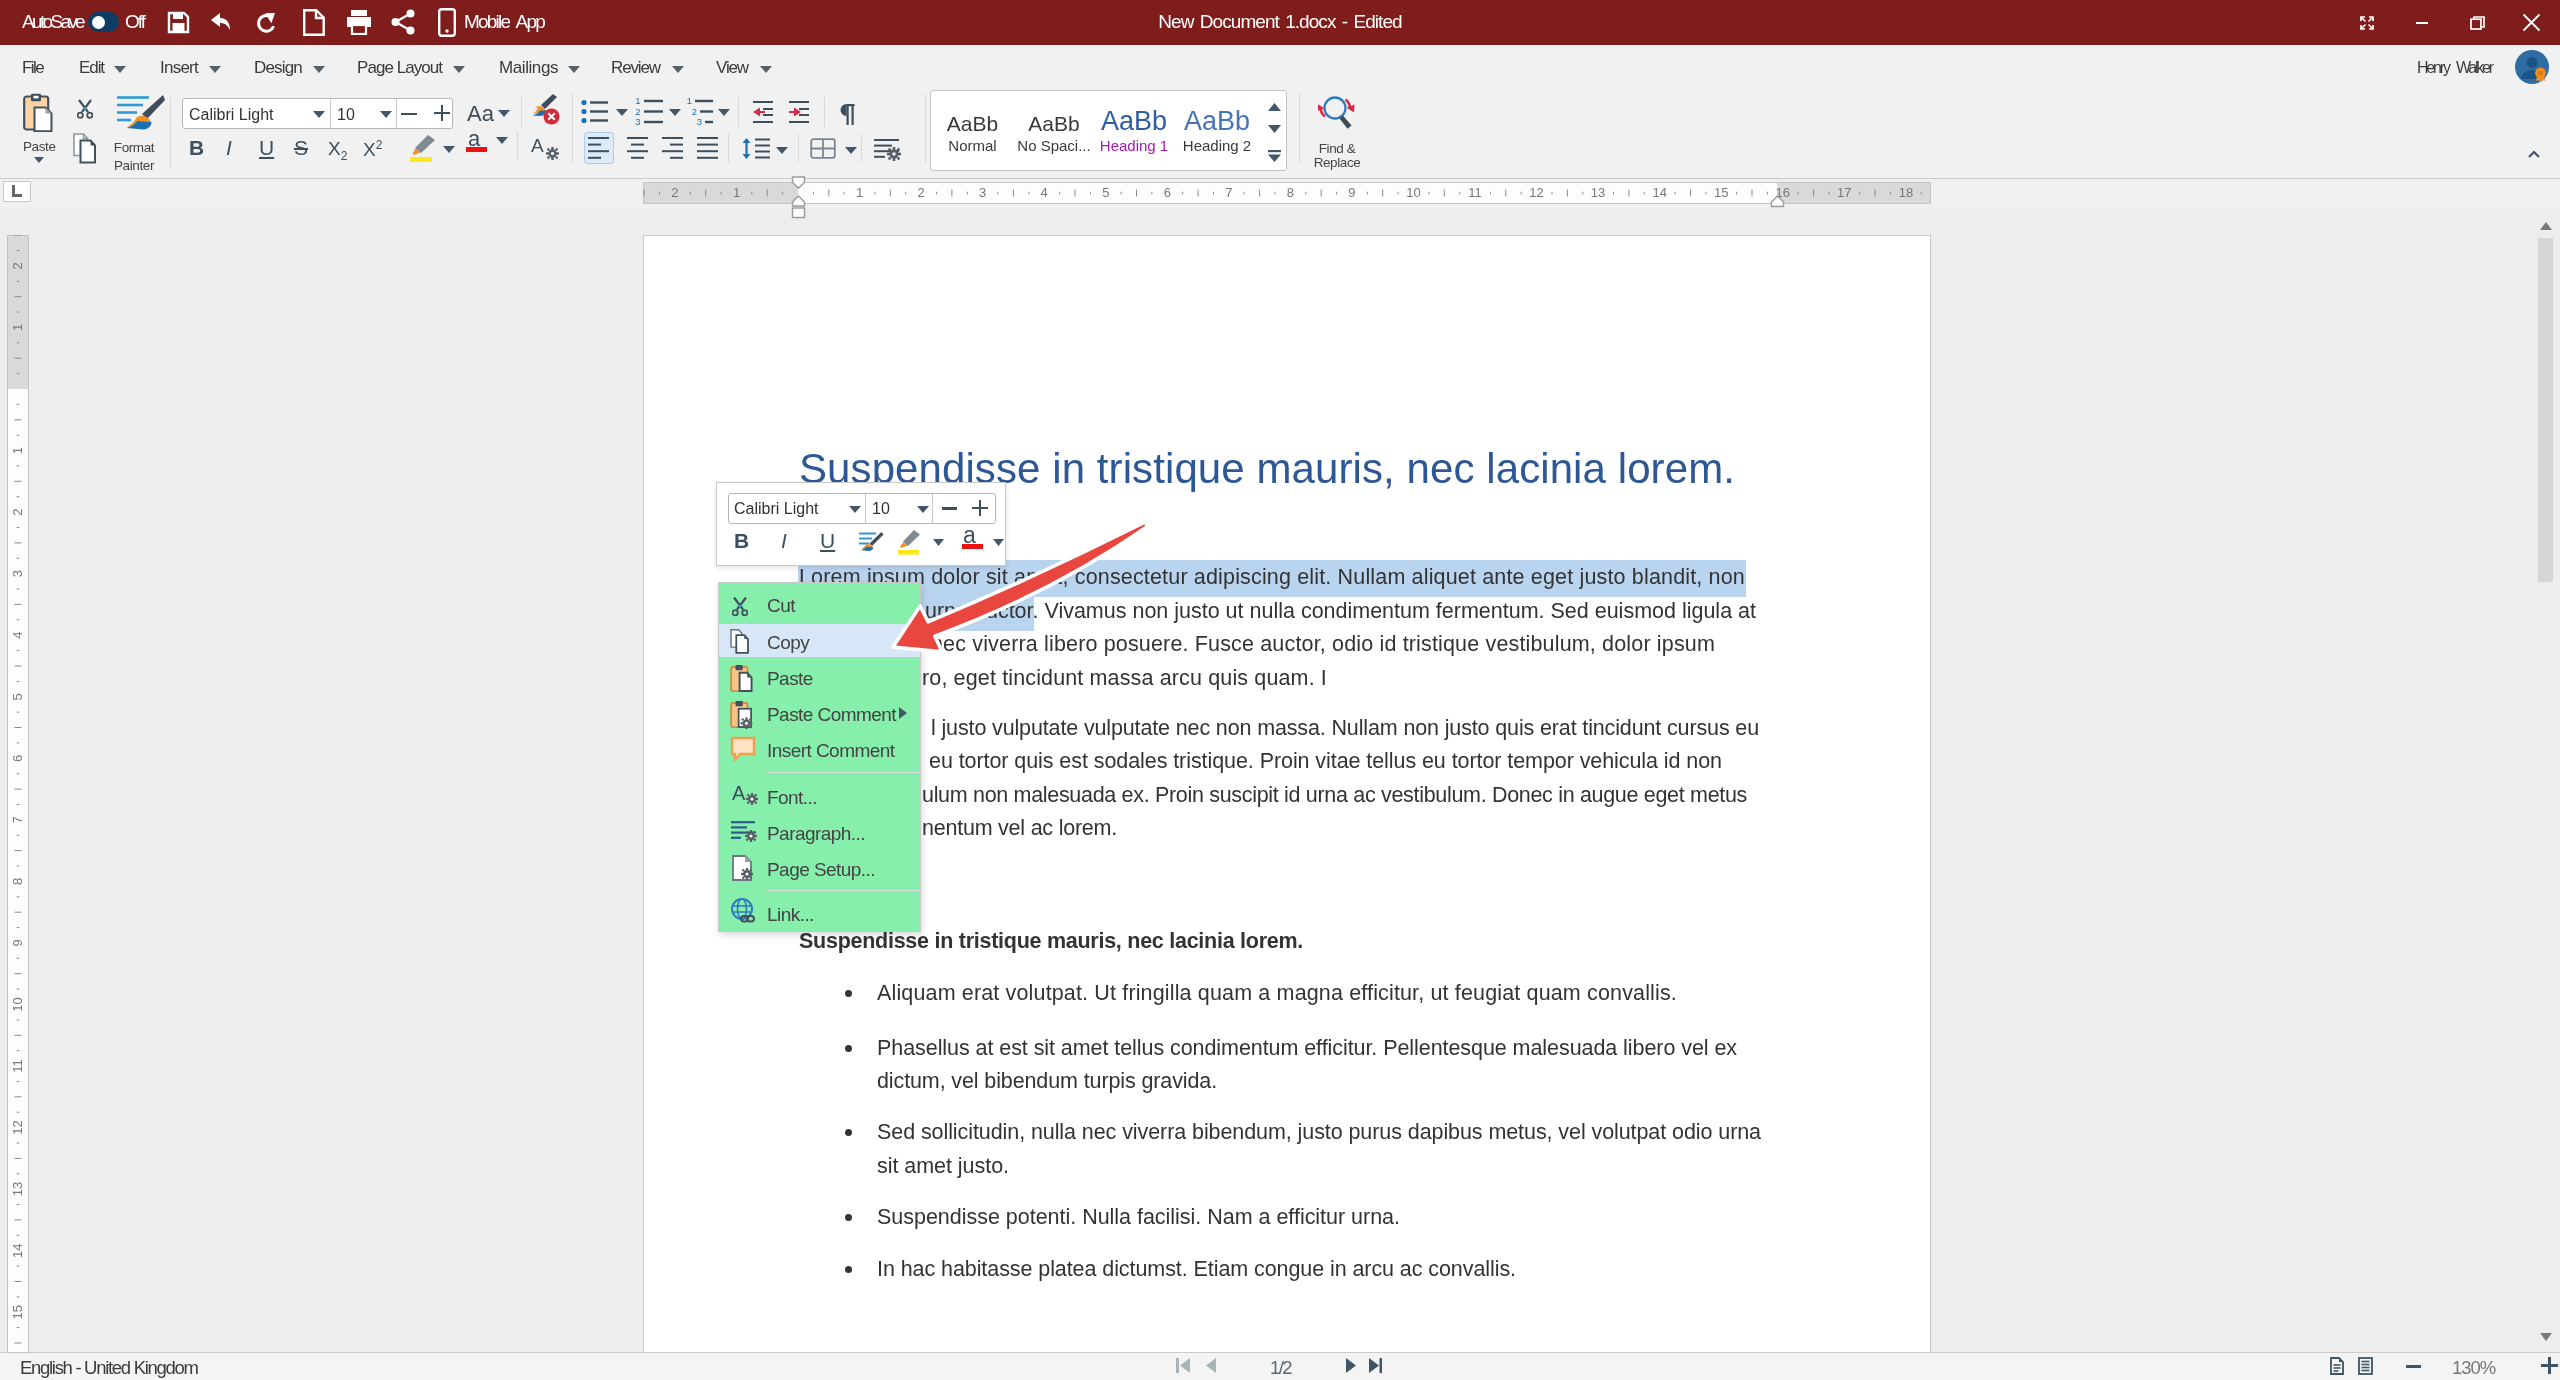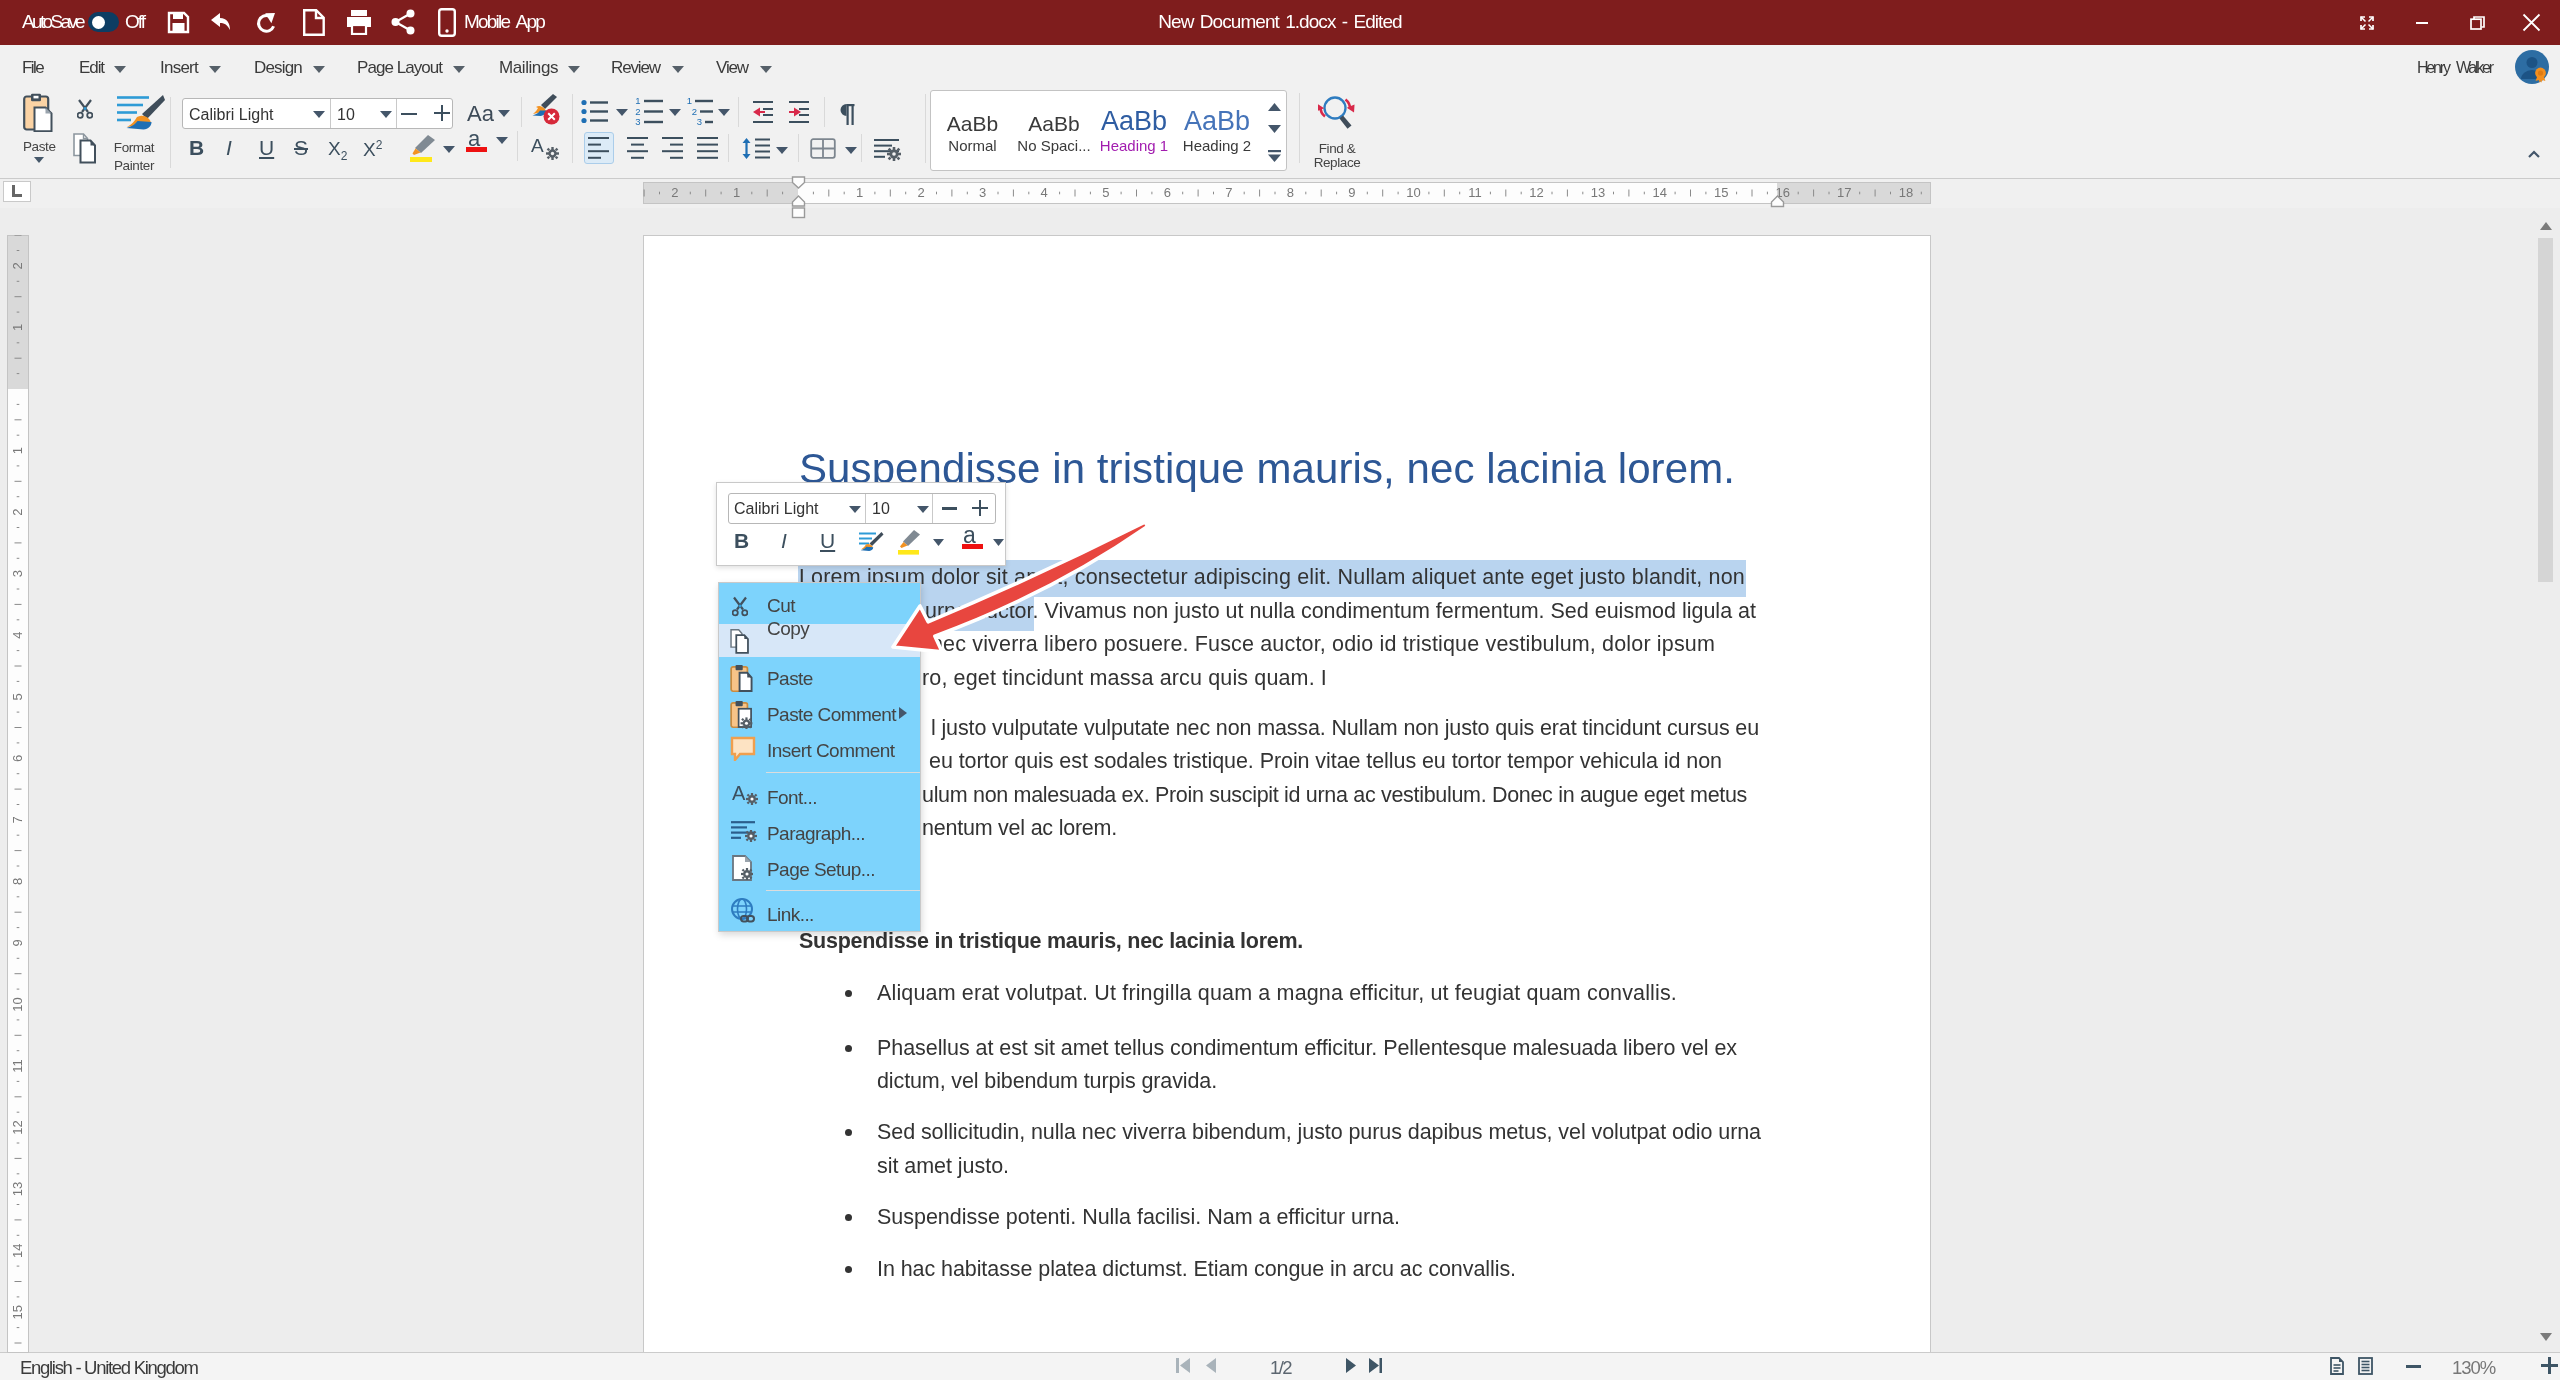--- a/index.html
+++ b/index.html
@@ -678,36 +678,36 @@
   <svg class="abs" style="left:216px;top:56px" width="11" height="7" viewBox="0 0 11 7">
       <path d="M0 0 h11 L5.5 7 z" fill="#44566a"></path>
     </svg>
   <span class="abs" style="left:246px;top:39px;font-size:23px;color:#3c4f5e">a</span>
   <div class="abs" style="left:245px;top:61px;width:21px;height:4.5px;background:#ee1111"></div>
   <svg class="abs" style="left:276px;top:56px" width="11" height="7" viewBox="0 0 11 7">
       <path d="M0 0 h11 L5.5 7 z" fill="#44566a"></path>
     </svg>
 </div>
 
-<div id="ctxmenu" class="abs" style="left:718px;top:582px;width:203px;height:350px;background:#7dd3fc;border:1px solid #c9c9c9;box-shadow:1px 3px 7px rgba(0,0,0,0.15)">
+<div id="ctxmenu" class="abs" style="left:718px;top:582px;width:203px;height:350px;background:#86efac;border:1px solid #c9c9c9;box-shadow:1px 3px 7px rgba(0,0,0,0.15)">
   <div class="abs" style="left:0;top:41px;width:201px;height:33px;background:#d7e7f8"></div>
   <svg class="abs" style="left:13px;top:13px" width="16" height="22" viewBox="0 0 16 21">
       <path d="M2 1 L11 13" stroke="#42505c" stroke-width="2.2"></path>
       <path d="M14 1 L5 13" stroke="#42505c" stroke-width="2.2"></path>
       <rect x="6.8" y="8.2" width="2.6" height="2.6" fill="#2e9bd6"></rect>
       <circle cx="3.2" cy="16.2" r="2.6" fill="none" stroke="#42505c" stroke-width="1.8"></circle>
       <circle cx="12.8" cy="16.2" r="2.6" fill="none" stroke="#42505c" stroke-width="1.8"></circle>
     </svg>
   <span class="mtext" style="top:12px">Cut</span>
   <svg class="abs" style="left:11px;top:46px" width="19" height="25" viewBox="0 0 23 31">
       <path d="M1 1 h9.5 l4 4.5 v17 h-13.5 z" fill="#fff" stroke="#6a7680" stroke-width="1.8"></path>
       <path d="M7.5 7.5 h10 l4.5 5 v17 h-14.5 z" fill="#fff" stroke="#42505c" stroke-width="2.2"></path>
       <path d="M17.5 7.5 v5 h4.5 z" fill="#42505c"></path>
     </svg>
-  <span class="mtext" style="top:35px">Copy</span>
+  <span class="mtext" style="top:49px">Copy</span>
   <svg class="abs" style="left:11px;top:81px" width="23" height="29" viewBox="0 0 24 30">
     <rect x="1.2" y="2.8" width="17" height="25.5" rx="2" fill="#f7c488" stroke="#c98b3f" stroke-width="1.8"></rect>
     <rect x="5.8" y="0.8" width="7.5" height="5.5" rx="1" fill="#42505c"></rect>
     <path d="M10 9 h8 l4.5 5 v14 h-12.5 z" fill="#fff" stroke="#42505c" stroke-width="2"></path>
     <path d="M18 9 v5 h4.5 z" fill="#42505c"></path>
   </svg>
   <span class="mtext" style="top:85px">Paste</span>
   <svg class="abs" style="left:11px;top:117px" width="23" height="29" viewBox="0 0 24 30">
     <rect x="1.2" y="2.8" width="17" height="25.5" rx="2" fill="#f7c488" stroke="#c98b3f" stroke-width="1.8"></rect>
     <rect x="5.8" y="0.8" width="7.5" height="5.5" rx="1" fill="#42505c"></rect>

